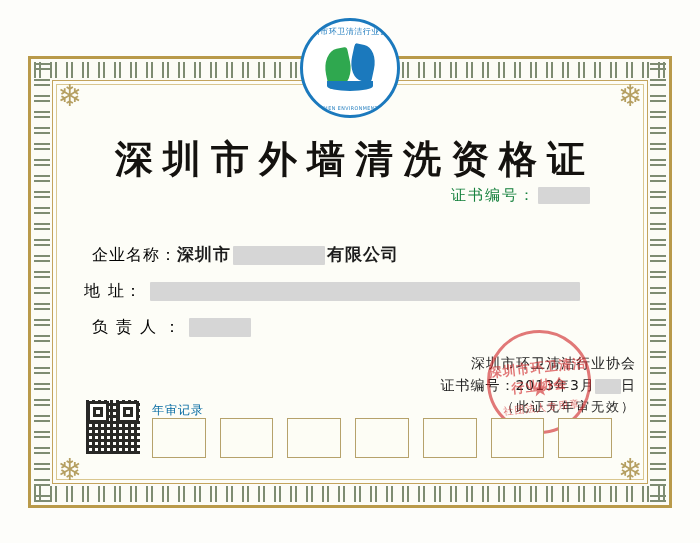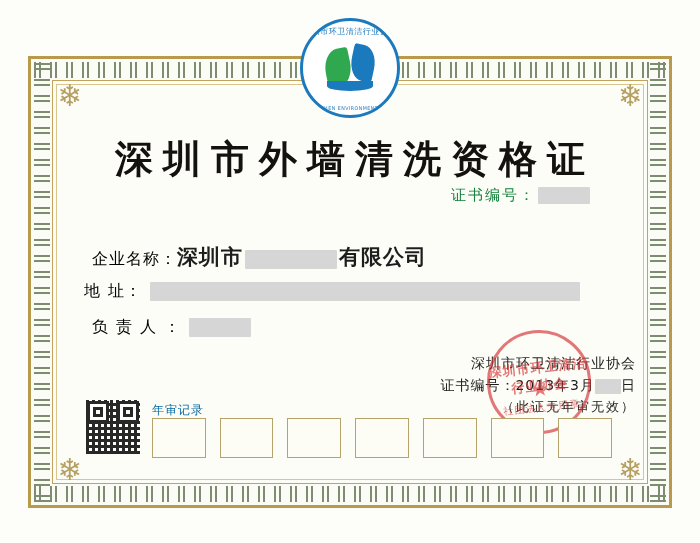--- a/index.html
+++ b/index.html
@@ -181,21 +181,21 @@
   .field {
     position: absolute;
     font-size: 16px;
     color: #1d1d1d;
     letter-spacing: 1px;
     white-space: nowrap;
   }
   .field-label { color: #000000; }
   .field-company { left: 92px; top: 243px; }
   .field-company .redaction { width: 92px; height: 19px; margin: 0 2px; }
-  .field-company .val { font-size: 21px; font-weight: bold; }
+  .field-company .val { font-size: 17px; font-weight: bold; }
 
   .field-address { left: 84px; top: 281px; }
   .field-address .redaction { width: 430px; height: 19px; margin-left: 8px; }
 
   .field-person { left: 92px; top: 317px; }
   .field-person .redaction { width: 62px; height: 19px; margin-left: 8px; }
 
   .label-spaced { letter-spacing: 8px; }
 
   

